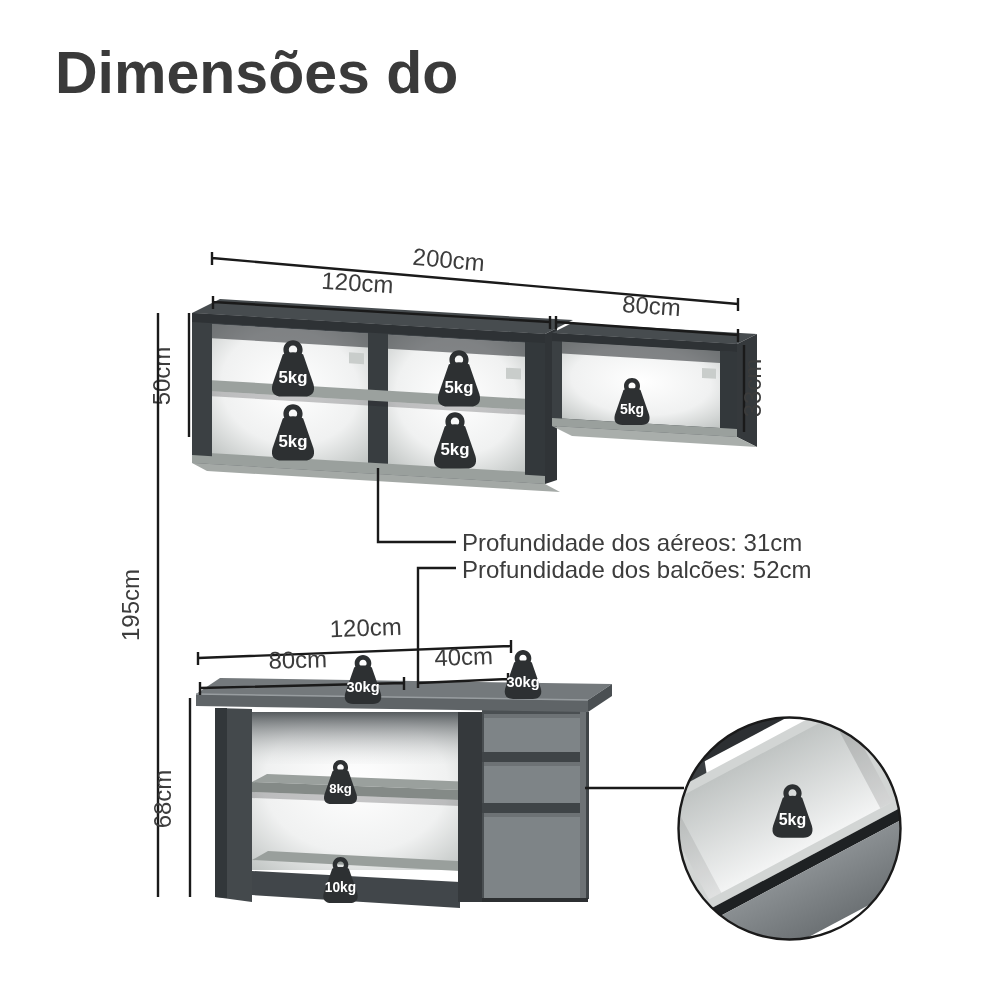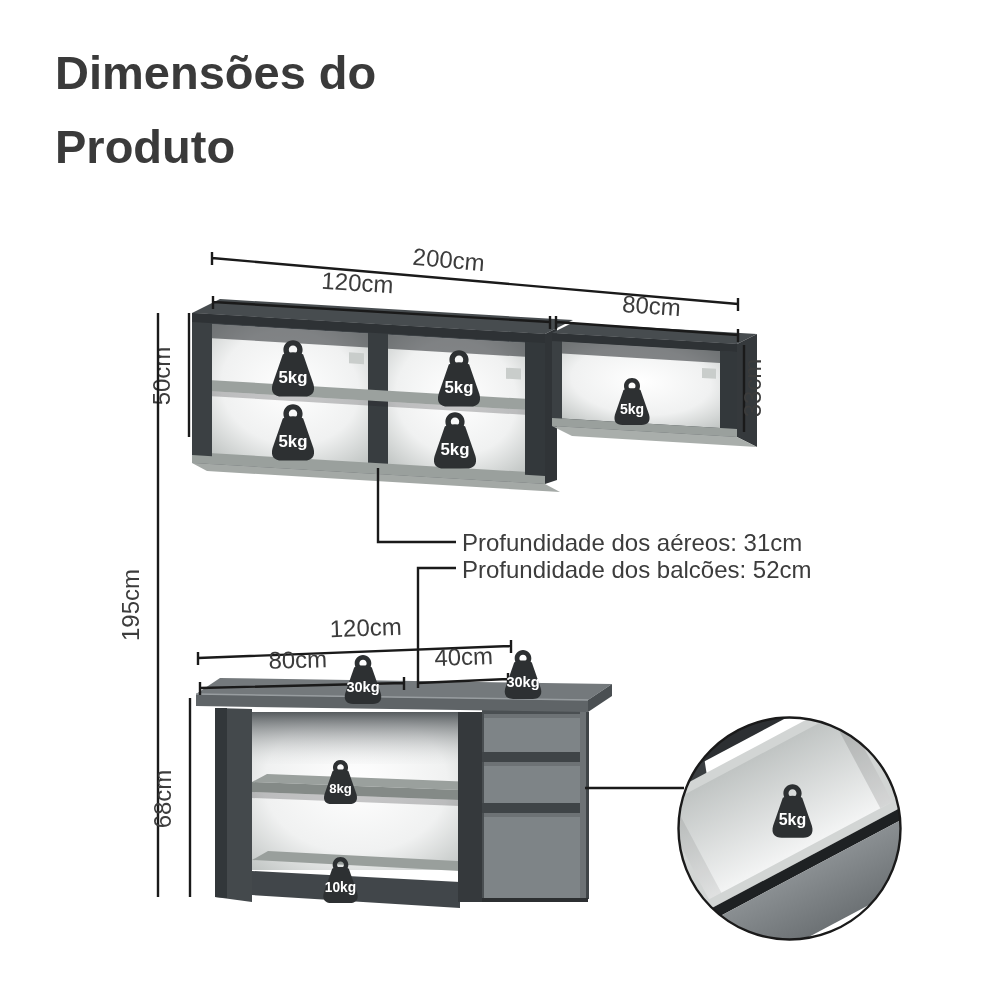--- a/index.html
+++ b/index.html
@@ -1,34 +1,33 @@
 <!DOCTYPE html>
 <html><head>
 <meta charset="utf-8">
 <style>
   html,body{margin:0;padding:0;background:#ffffff;}
   .stage{position:relative;width:1000px;height:1000px;background:#ffffff;overflow:hidden;
          font-family:"Liberation Sans",sans-serif;}
-  .title{position:absolute;left:55px;top:36px;font-size:47px;font-weight:700;
+  .title{position:absolute;left:55px;top:36px;font-size:59px;font-weight:700;
          color:#3a3a3a;line-height:74px;letter-spacing:0;}
   svg{position:absolute;left:0;top:0;}
   svg text{font-family:"Liberation Sans",sans-serif;fill:#3c3c3c;font-size:24px;}
   svg text.wlabel{fill:#ffffff;font-weight:700;font-size:28px;text-anchor:middle;}
   svg text.note{font-size:24px;}
   .dimline{stroke:#1a1a1a;stroke-width:2.4;fill:none;}
   .leader{stroke:#1a1a1a;stroke-width:2.4;fill:none;}
 </style>
 </head>
 <body>
 
 <div class="stage">
 
   <div class="title">
     <div>Dimensões do</div>
-    <div>Produto</div>
   </div>
 
   <svg width="1000" height="1000" viewBox="0 0 1000 1000">
     <defs>
       <radialGradient id="gInt" cx="50%" cy="45%" r="80%">
         <stop offset="0" stop-color="#ffffff"></stop>
         <stop offset="0.55" stop-color="#f0f1f1"></stop>
         <stop offset="1" stop-color="#b7bcba"></stop>
       </radialGradient>
       <linearGradient id="gShade" x1="0" y1="0" x2="0" y2="1">

